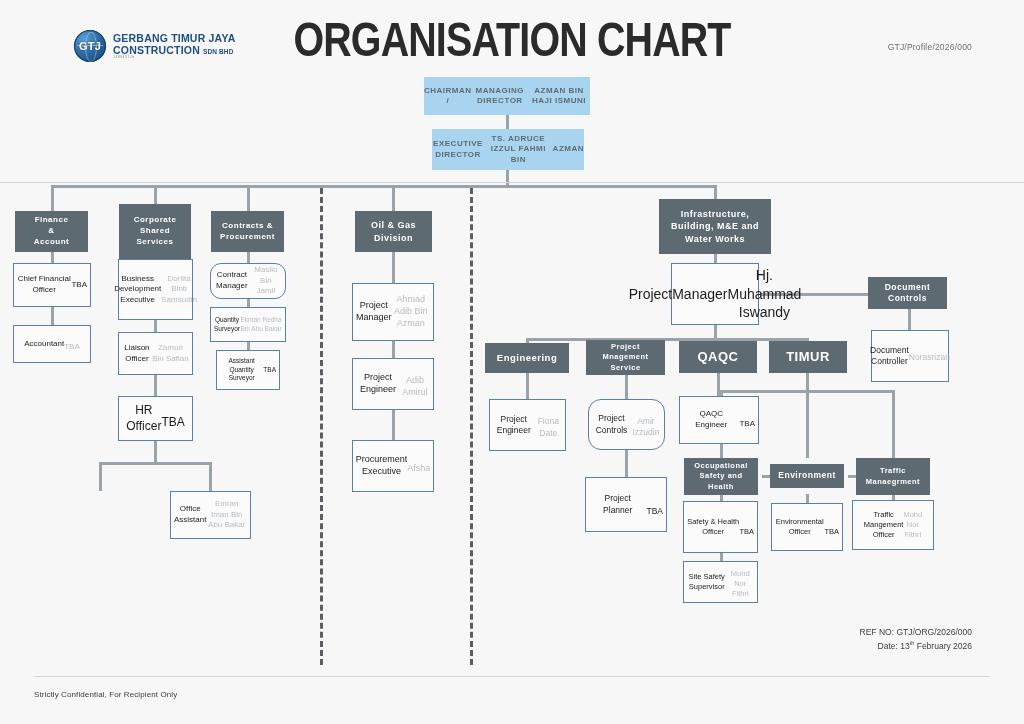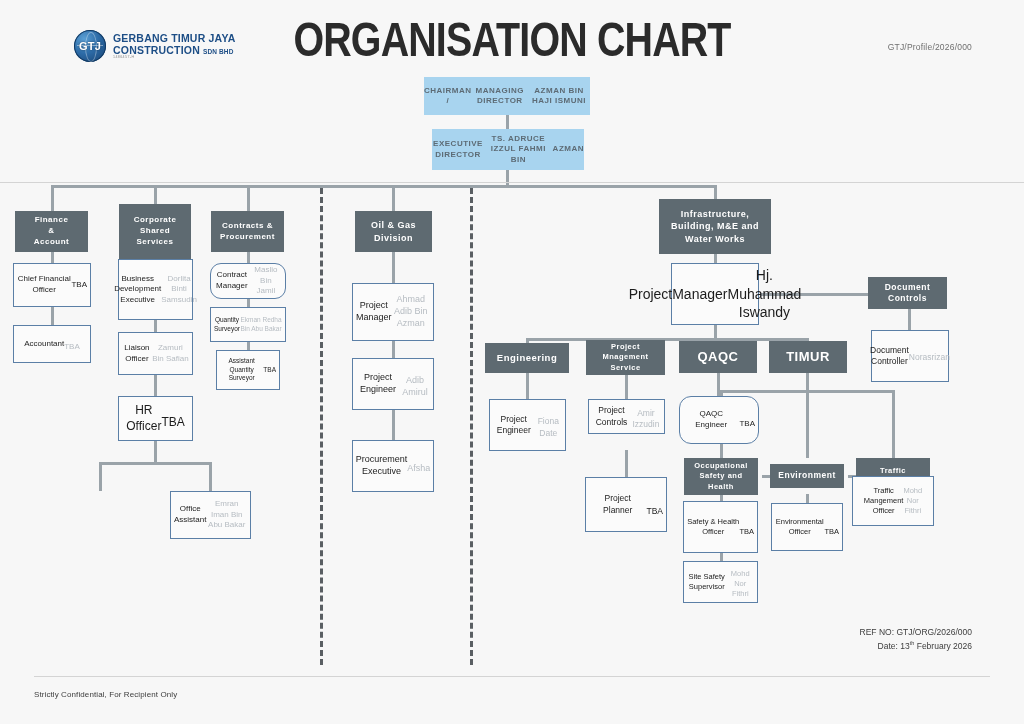--- a/index.html
+++ b/index.html
@@ -289,51 +289,51 @@
   <div class="node white" style="left:871px; top:330px; width:78px; height:52px; font-size:8.5px; padding:0 3px;">
     <span>Document Controller</span>
     <span class="name" style="margin-top:4px;">Norasrizan</span>
   </div>
 
   <div class="node white" style="left:489px; top:399px; width:77px; height:52px; font-size:8.5px; padding:0 3px;">
     <span>Project Engineer</span>
     <span class="name" style="margin-top:5px;">Fiona Date</span>
   </div>
 
-  <div class="node white" style="left:588px; top:399px; width:77px; height:35px; font-size:8.5px; padding:0 3px;">
+  <div class="node white" style="left:588px; top:399px; width:77px; height:51px; font-size:8.5px; padding:0 3px;border-radius:13px;">
     <span>Project Controls</span>
     <span class="name" style="margin-top:5px;">Amir Izzudin</span>
   </div>
 
   <div class="node white" style="left:585px; top:477px; width:82px; height:55px; font-size:8.5px; padding:0 3px;">
     <span>Project Planner</span>
     <span class="tba" style="margin-top:14px;">TBA</span>
   </div>
 
-  <div class="node white" style="left:679px; top:396px; width:80px; height:48px; font-size:8px; padding:0 3px;border-radius:12px;">
+  <div class="node white" style="left:679px; top:396px; width:80px; height:48px; font-size:8px; padding:0 3px;">
     <span>QAQC Engineer</span>
     <span class="tba" style="margin-top:9px;">TBA</span>
   </div>
 
   <div class="node white" style="left:683px; top:501px; width:75px; height:52px; font-size:7.5px; padding:0 3px;">
     <span>Safety &amp; Health Officer</span>
     <span class="tba" style="margin-top:9px;">TBA</span>
   </div>
 
   <div class="node white" style="left:683px; top:561px; width:75px; height:42px; font-size:7.5px; padding:0 3px;">
     <span>Site Safety Supervisor</span>
     <span class="name" style="margin-top:4px;">Mohd Nor Fithri</span>
   </div>
 
   <div class="node white" style="left:771px; top:503px; width:72px; height:48px; font-size:7.5px; padding:0 3px;">
     <span>Environmental Officer</span>
     <span class="tba" style="margin-top:9px;">TBA</span>
   </div>
 
-  <div class="node white" style="left:852px; top:476px; width:82px; height:50px; font-size:7.5px; padding:0 13px;">
+  <div class="node white" style="left:852px; top:500px; width:82px; height:50px; font-size:7.5px; padding:0 13px;">
     <span>Traffic Mangement Officer</span>
     <span class="name">Mohd Nor Fithri</span>
   </div>
 
   <div class="footer-ref">
     <div>REF NO: GTJ/ORG/2026/000</div>
     <div><span>Date: 13</span><sup>th</sup><span> February 2026</span></div>
   </div>
 
   <div class="confidential">Strictly Confidential, For Recipient Only</div>

